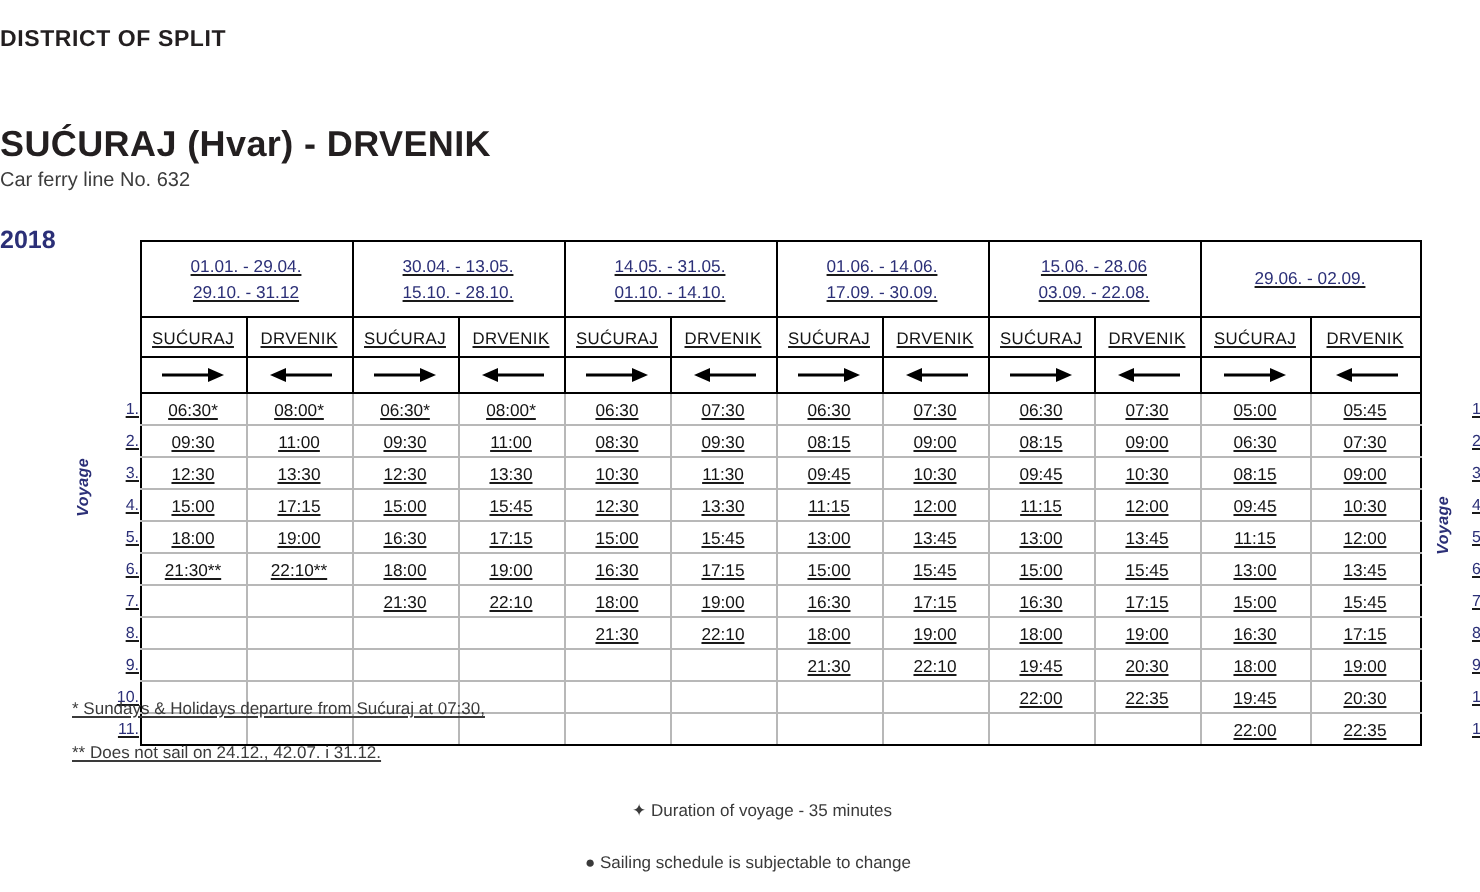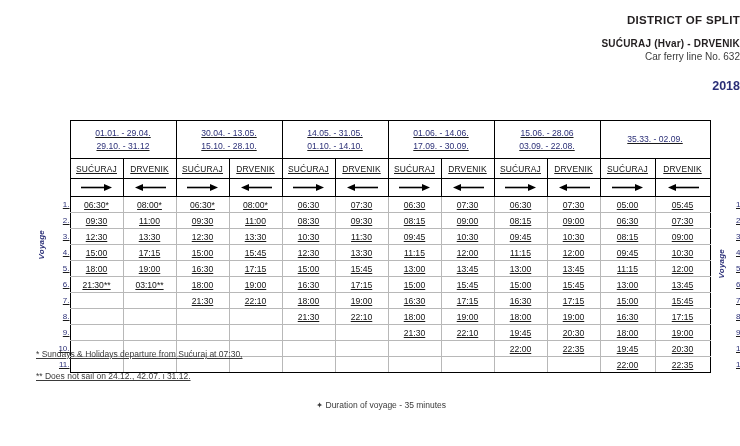--- a/index.html
+++ b/index.html
@@ -11,34 +11,34 @@
     width: 740px;
     height: 446px;
     font-family: "Liberation Sans", sans-serif;
     color: #1a1a1a;
     position: relative;
     overflow: hidden;
   }
 
   
   .doc-head {
-    text-align: right;
+    text-align: left;
   }
   .district {
     font-size: 11.5px;
     font-weight: bold;
     letter-spacing: 0.3px;
     color: #231f20;
     margin-top: 14px;
   }
   .route {
-    font-size: 10px;
+    font-size: 18px;
     font-weight: bold;
     color: #231f20;
-    margin-top: 12px;
+    margin-top: 36px;
     letter-spacing: 0.2px;
   }
   .subtitle {
     font-size: 10px;
     color: #3c3c3c;
     margin-top: 2px;
   }
   .year {
     font-size: 12.5px;
     font-weight: bold;
@@ -220,21 +220,21 @@
           </td>
           <td colspan="2" class="period gsep-l">
             <span class="ln">01.06. - 14.06.</span>
             <span class="ln">17.09. - 30.09.</span>
           </td>
           <td colspan="2" class="period gsep-l">
             <span class="ln">15.06. - 28.06</span>
             <span class="ln">03.09. - 22.08.</span>
           </td>
           <td colspan="2" class="period gsep-l">
-            <span class="ln">35.33. - 02.09.</span>
+            <span class="ln">29.06. - 02.09.</span>
           </td>
           <td class="num-col" style="text-align: left; padding-left: 3px;"></td>
         </tr>
         <tr>
           <td class="num-col"></td>
           <td class="port gsep-l">SUĆURAJ</td>
           <td class="port">DRVENIK</td>
           <td class="port gsep-l">SUĆURAJ</td>
           <td class="port">DRVENIK</td>
           <td class="port gsep-l">SUĆURAJ</td>
@@ -374,21 +374,21 @@
           <td class="dcell">13:45</td>
           <td class="dcell gsep-l">13:00</td>
           <td class="dcell">13:45</td>
           <td class="dcell gsep-l">11:15</td>
           <td class="dcell gsep-r">12:00</td>
           <td class="num-col" style="text-align: left; padding-left: 4px;">5.</td>
         </tr>
         <tr>
           <td class="num-col">6.</td>
           <td class="dcell gsep-l">21:30**</td>
-          <td class="dcell">03:10**</td>
+          <td class="dcell">22:10**</td>
           <td class="dcell gsep-l">18:00</td>
           <td class="dcell">19:00</td>
           <td class="dcell gsep-l">16:30</td>
           <td class="dcell">17:15</td>
           <td class="dcell gsep-l">15:00</td>
           <td class="dcell">15:45</td>
           <td class="dcell gsep-l">15:00</td>
           <td class="dcell">15:45</td>
           <td class="dcell gsep-l">13:00</td>
           <td class="dcell gsep-r">13:45</td>
@@ -479,13 +479,16 @@
 </div>
 
 <div class="notes">
   <div class="note-block">
     <div class="note-line">* Sundays &amp; Holidays departure from Sućuraj at 07:30,</div>
   </div>
   <div class="note-block">** Does not sail on 24.12., 42.07. i 31.12.</div>
   <div class="note-center">
     <span class="inner">✦ Duration of voyage -  35 minutes</span>
   </div>
+  <div class="note-center2">
+    <span class="inner">● Sailing schedule is subjectable to change</span>
+  </div>
 </div>
 
 </body></html>

